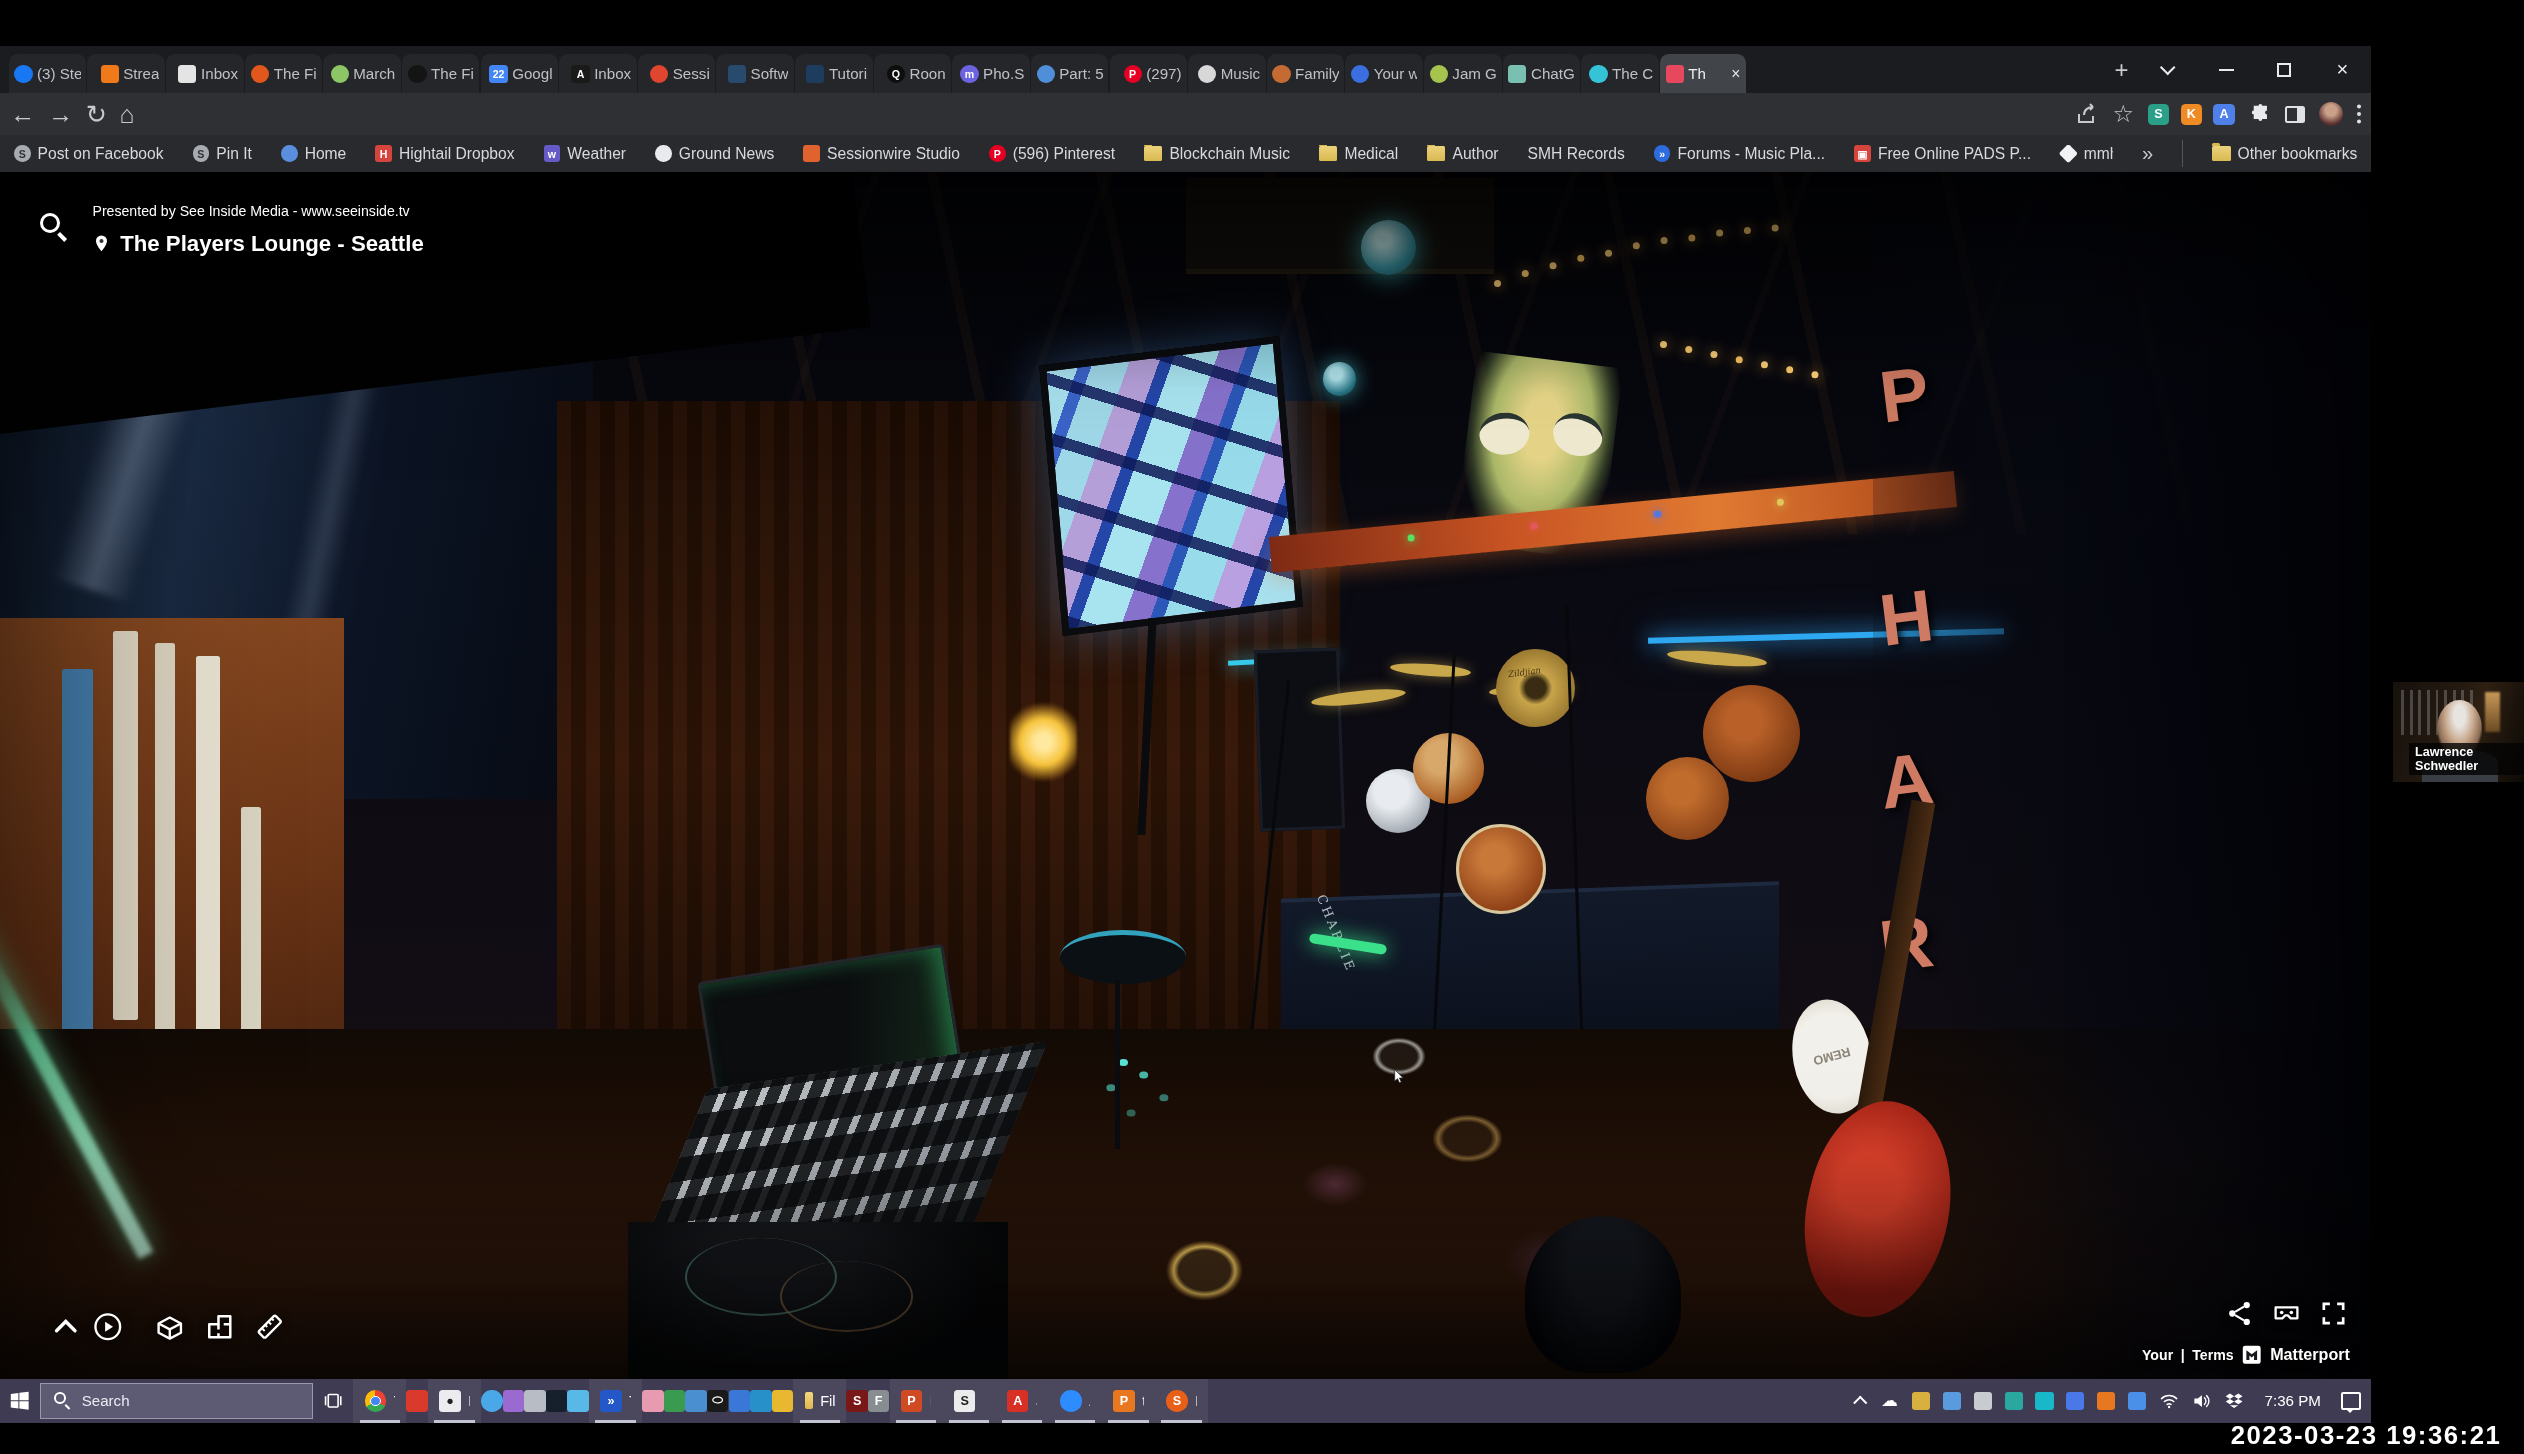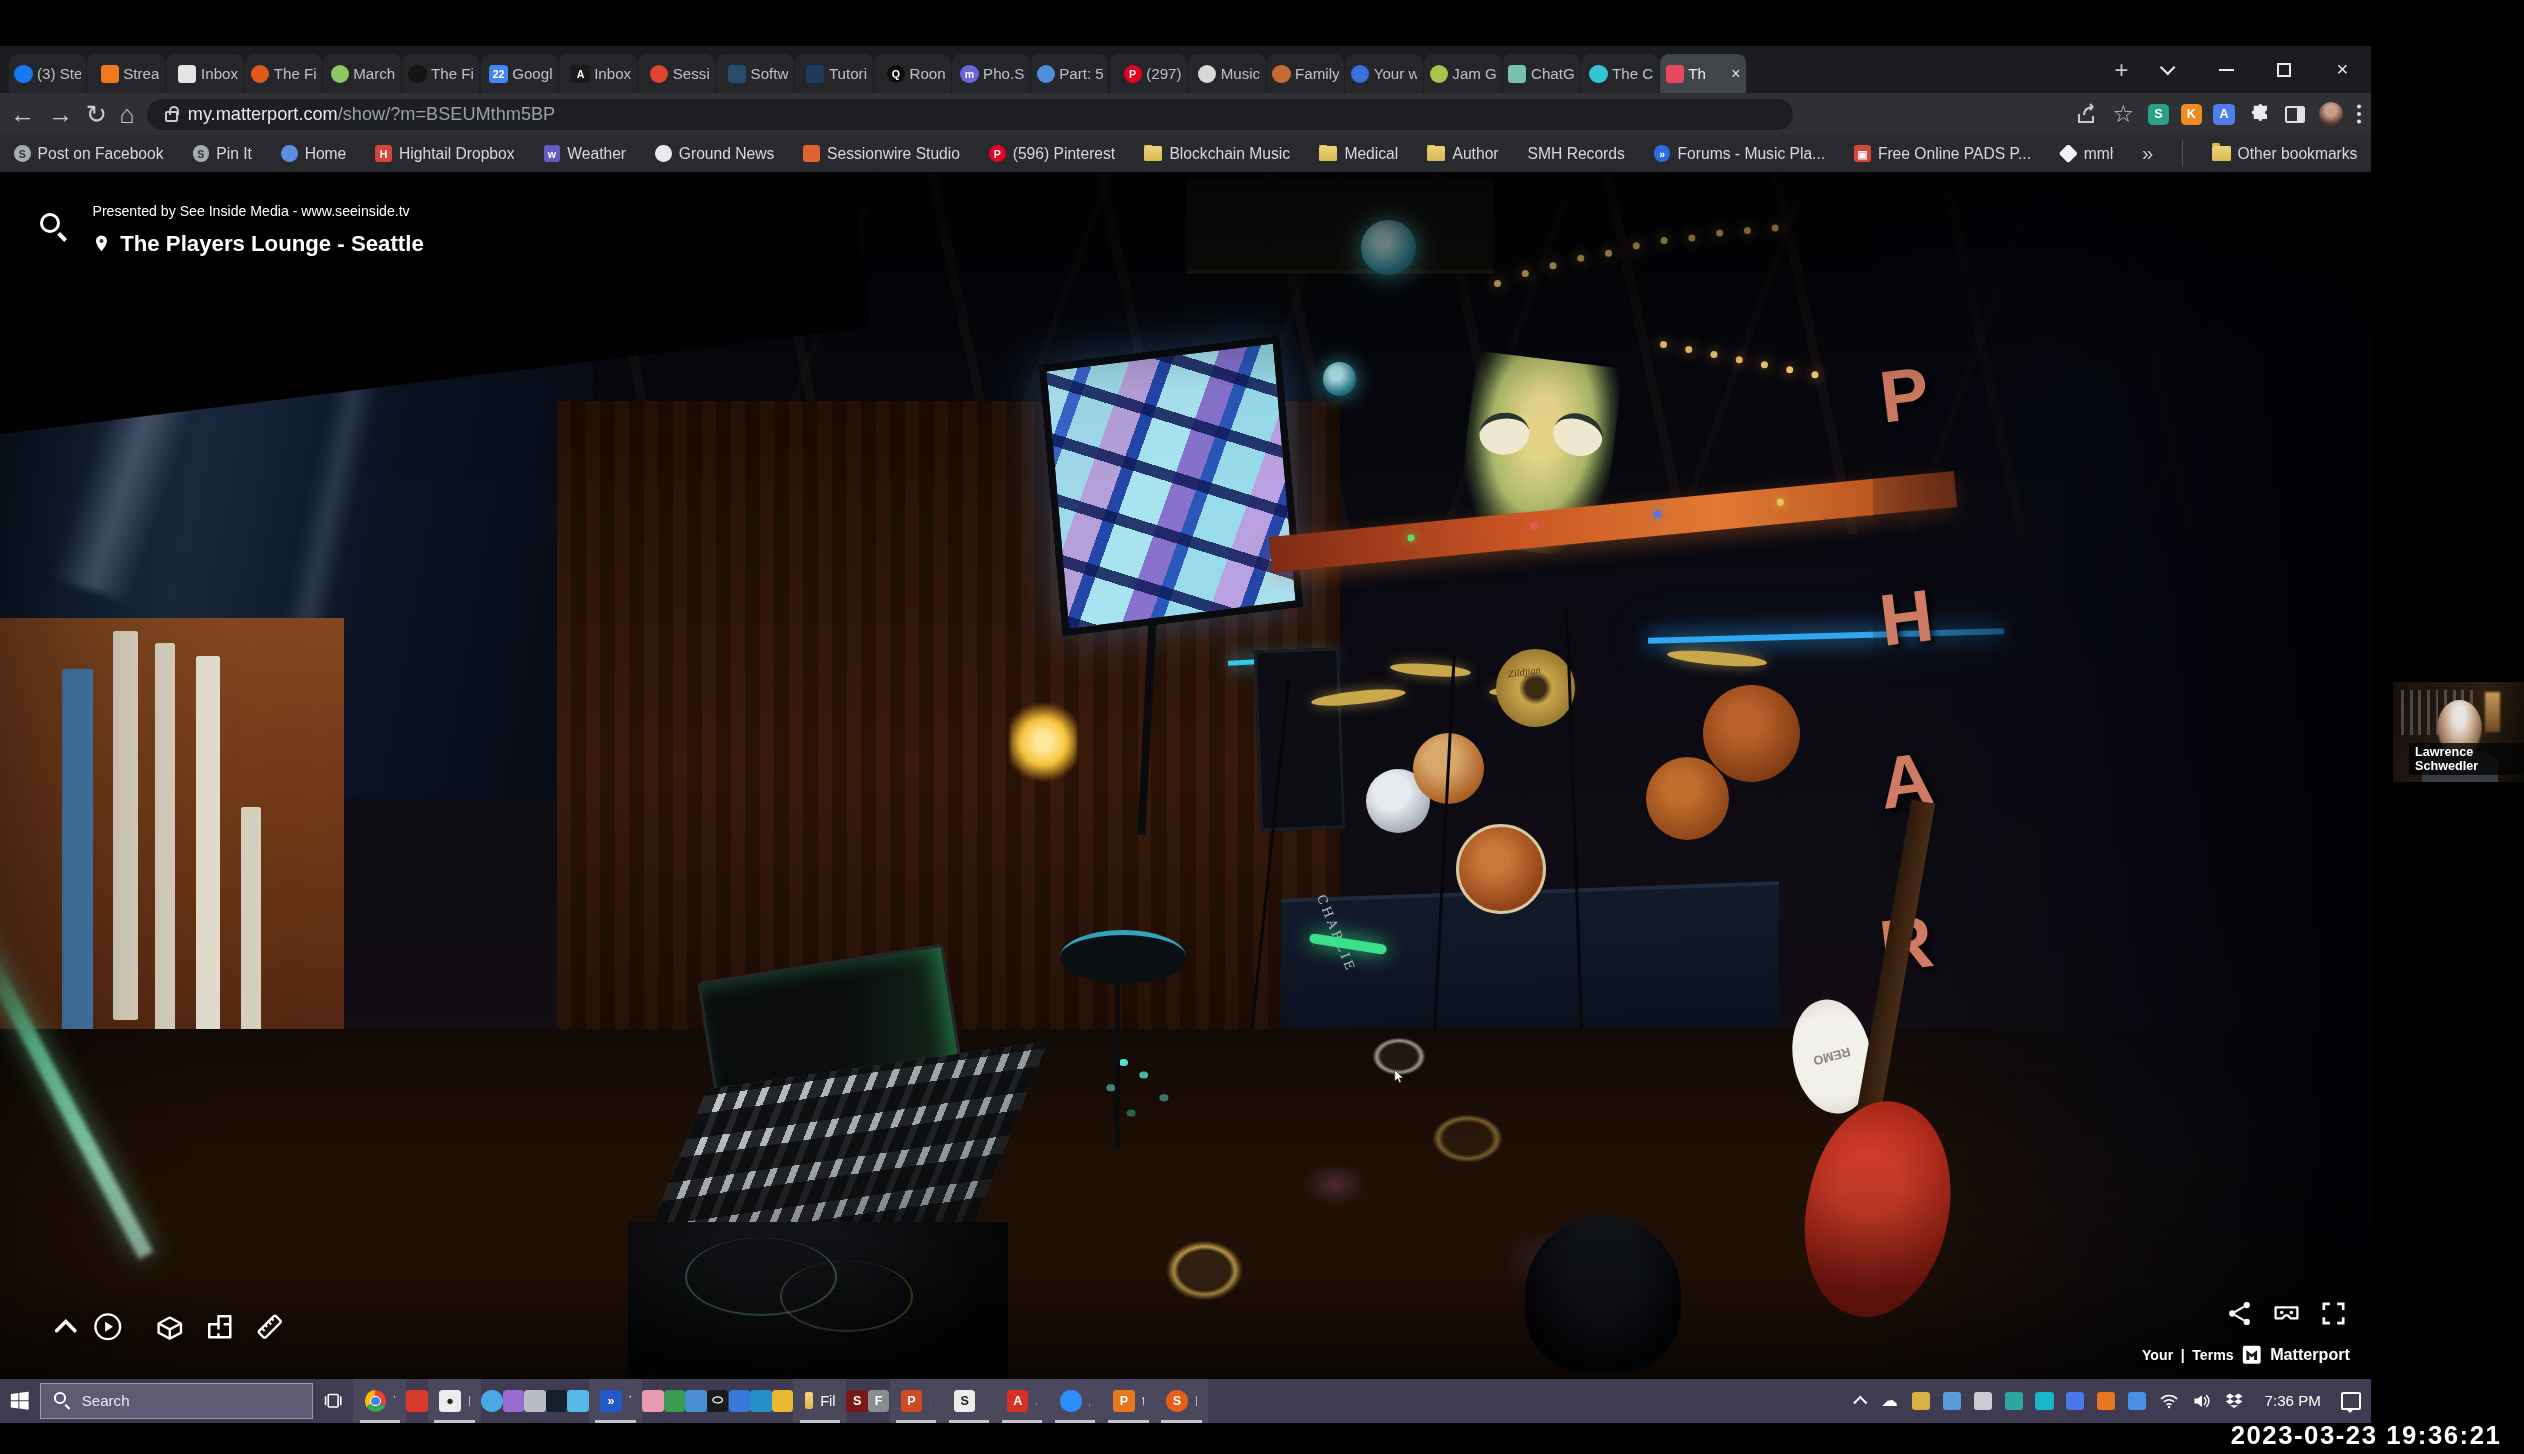--- a/index.html
+++ b/index.html
@@ -373,24 +373,20 @@
       </div>
     <div>×</div>
   </div>
 </div>
 
 <div id="toolbar">
   <span class="nav-ico">←</span>
   <span class="nav-ico">→</span>
   <span class="nav-ico">↻</span>
   <span class="nav-ico">⌂</span>
-  <div id="urlbar">
-    <span class="lock"></span>
-    <span class="nowrap"><span class="url-host">my.matterport.com</span><span>/show/?m=BSEUMthm5BP</span></span>
-  </div>
   <div id="tb-right">
     <svg class="share-svg" width="0.5" height="0.5" viewBox="0 0 24 24" style="width:0.95vw;height:0.95vw;">
         <path d="M4 12v8h14v-6M9 13c0-5 4-8 9-8m0 0-3-3m3 3-3 3" fill="none" stroke="#c6c9cd" stroke-width="2"></path>
       </svg>
     <span class="star">☆</span>
     <span id="ext-icons" style="display:flex; gap:0.45vw;">
         <span class="ext-ico" style="background: rgb(42, 160, 137);">S</span>
         <span class="ext-ico" style="background: rgb(240, 138, 36);">K</span>
         <span class="ext-ico" style="background: rgb(79, 127, 232);">A</span>
       </span>

